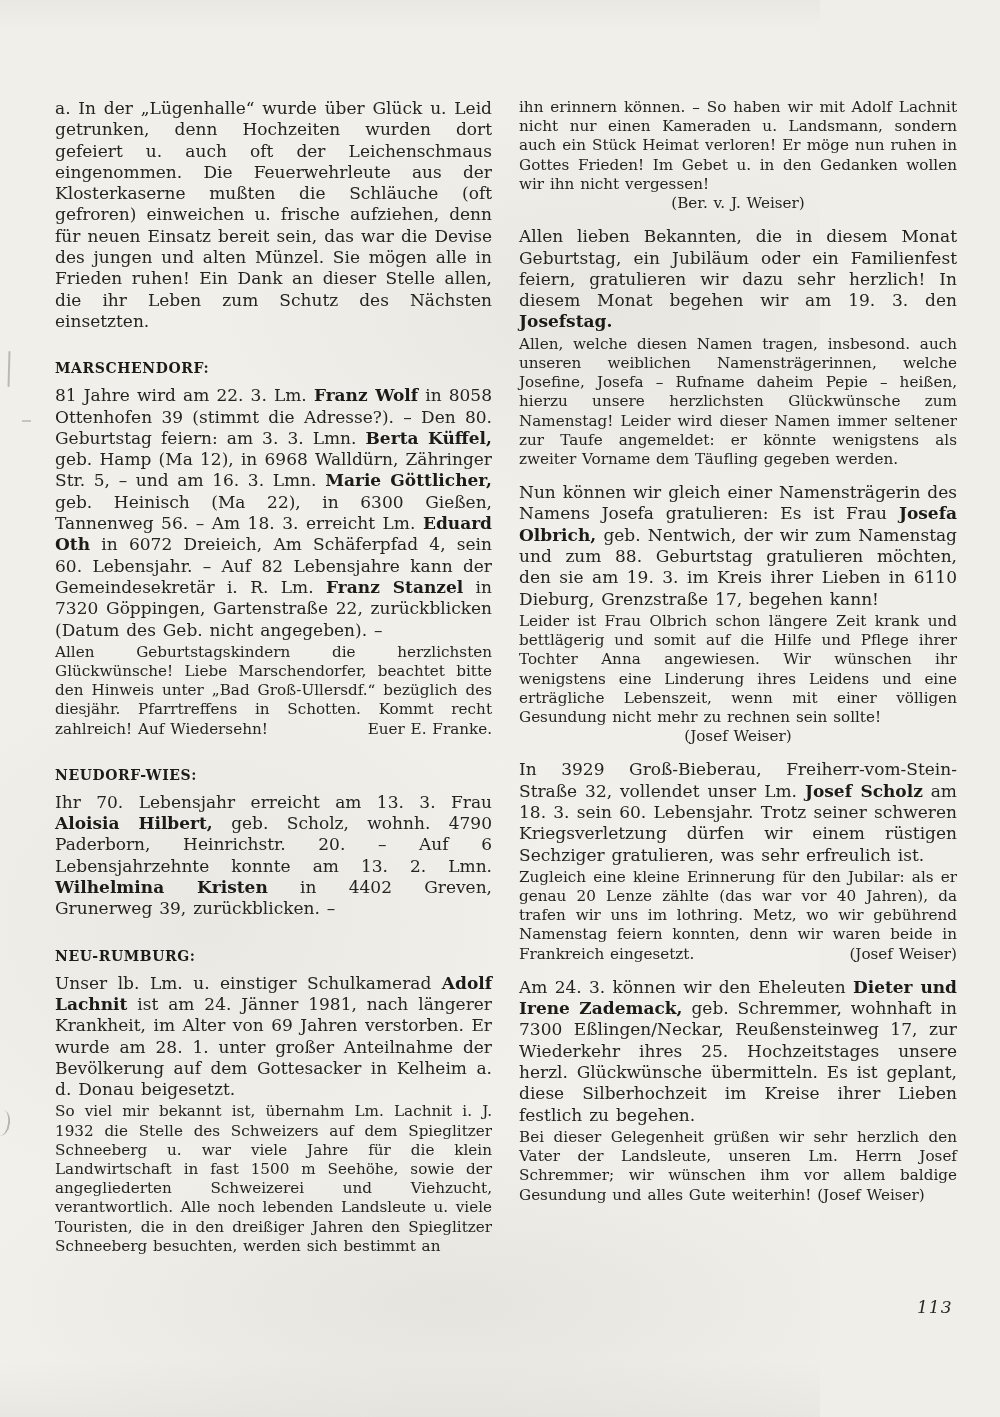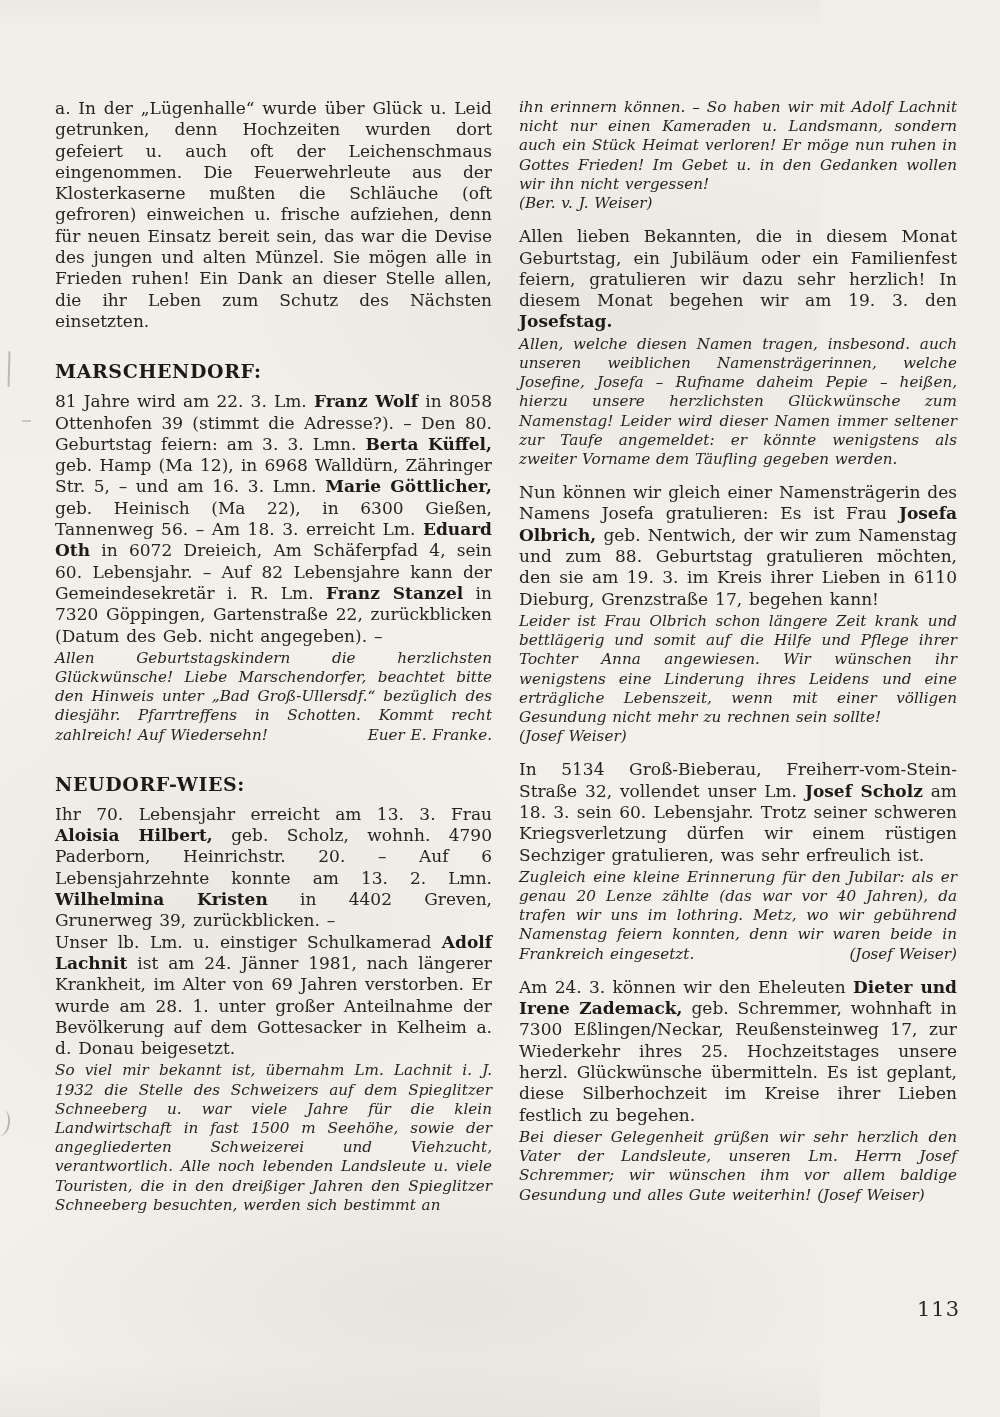--- a/index.html
+++ b/index.html
@@ -37,48 +37,48 @@
 
   .block.body {
     font-size: 17px;
     line-height: 21.3px;
     word-spacing: 1.5px;
   }
   .block.small {
     font-size: 15.2px;
     line-height: 19.2px;
     word-spacing: 1px;
-    font-style: italic;
   }
   .block.heading {
-    font-size: 19px;
+    font-size: 14px;
     font-weight: bold;
     letter-spacing: 0.6px;
     text-align: left;
     margin-top: 28px;
     margin-bottom: 9px;
     color: #1d1b17;
   }
   .b { font-weight: bold; color: #1d1b17; }
 
   .block.body + .block.small { margin-top: 2px; }
   .block.small + .block.small { margin-top: 0; margin-left: 6px; }
   .block.small + .block.body { margin-top: 13px; }
   .col .block:first-child { margin-top: 0; }
 
   .tail { float: right; }
-  .sigline { text-align: left; }
+  .sigline { text-align: center; }
 
   .page-number {
     position: absolute;
     left: 917px;
     top: 1297px;
-    font-size: 21px;
+    font-size: 17px;
     letter-spacing: 1px;
     color: #2a2824;
+    font-style: italic;
   }
 
   
   .mark-stroke {
     position: absolute;
     left: 8px;
     top: 351px;
     width: 2px;
     height: 36px;
     background: rgba(105,95,88,0.38);
@@ -112,29 +112,30 @@
   <div class="mark-dash"></div>
   <div class="mark-paren"></div>
 
   <div class="col col-left">
       <div class="block body"><span class="txt"><span>a. In der „Lügenhalle“ wurde über Glück u. Leid getrunken, denn Hochzeiten wurden dort gefeiert u. auch oft der Leichenschmaus eingenommen. Die Feuerwehrleute aus der Klosterkaserne mußten die Schläuche (oft gefroren) einweichen u. frische aufziehen, denn für neuen Einsatz bereit sein, das war die Devise des jungen und alten Münzel. Sie mögen alle in Frieden ruhen! Ein Dank an dieser Stelle allen, die ihr Leben zum Schutz des Nächsten einsetzten.</span></span></div>
       <div class="block heading"><span class="txt"><span class="b">MARSCHENDORF:</span></span></div>
       <div class="block body"><span class="txt"><span>81 Jahre wird am 22. 3. Lm. </span><span class="b">Franz Wolf</span><span> in 8058 Ottenhofen 39 (stimmt die Adresse?). – Den 80. Geburtstag feiern: am 3. 3. Lmn. </span><span class="b">Berta Küffel,</span><span> geb. Hamp (Ma 12), in 6968 Walldürn, Zähringer Str. 5, – und am 16. 3. Lmn. </span><span class="b">Marie Göttlicher,</span><span> geb. Heinisch (Ma 22), in 6300 Gießen, Tannenweg 56. – Am 18. 3. erreicht Lm. </span><span class="b">Eduard Oth</span><span> in 6072 Dreieich, Am Schäferpfad 4, sein 60. Lebensjahr. – Auf 82 Lebensjahre kann der Gemeindesekretär i. R. Lm. </span><span class="b">Franz Stanzel</span><span> in 7320 Göppingen, Gartenstraße 22, zurückblicken (Datum des Geb. nicht angegeben). –</span></span></div>
       <div class="block small"><span class="txt"><span>Allen Geburtstagskindern die herzlichsten Glückwünsche! Liebe Marschendorfer, beachtet bitte den Hinweis unter „Bad Groß-Ullersdf.“ bezüglich des diesjähr. Pfarrtreffens in Schotten. Kommt recht zahlreich! Auf Wiedersehn!</span><span class="tail">Euer E. Franke.</span></span></div>
       <div class="block heading"><span class="txt"><span class="b">NEUDORF-WIES:</span></span></div>
       <div class="block body"><span class="txt"><span>Ihr 70. Lebensjahr erreicht am 13. 3. Frau </span><span class="b">Aloisia Hilbert,</span><span> geb. Scholz, wohnh. 4790 Paderborn, Heinrichstr. 20. – Auf 6 Lebensjahrzehnte konnte am 13. 2. Lmn. </span><span class="b">Wilhelmina Kristen</span><span> in 4402 Greven, Grunerweg 39, zurückblicken. –</span></span></div>
+      <div class="block heading"><span class="txt"><span class="b">NEU-RUMBURG:</span></span></div>
       <div class="block body"><span class="txt"><span>Unser lb. Lm. u. einstiger Schulkamerad </span><span class="b">Adolf Lachnit</span><span> ist am 24. Jänner 1981, nach längerer Krankheit, im Alter von 69 Jahren verstorben. Er wurde am 28. 1. unter großer Anteilnahme der Bevölkerung auf dem Gottesacker in Kelheim a. d. Donau beigesetzt.</span></span></div>
       <div class="block small"><span class="txt"><span>So viel mir bekannt ist, übernahm Lm. Lachnit i. J. 1932 die Stelle des Schweizers auf dem Spieglitzer Schneeberg u. war viele Jahre für die klein Landwirtschaft in fast 1500 m Seehöhe, sowie der angegliederten Schweizerei und Viehzucht, verantwortlich. Alle noch lebenden Landsleute u. viele Touristen, die in den dreißiger Jahren den Spieglitzer Schneeberg besuchten, werden sich bestimmt an</span></span></div>
     </div>
   <div class="col col-right">
       <div class="block small"><span class="txt"><span>ihn erinnern können. – So haben wir mit Adolf Lachnit nicht nur einen Kameraden u. Landsmann, sondern auch ein Stück Heimat verloren! Er möge nun ruhen in Gottes Frieden! Im Gebet u. in den Gedanken wollen wir ihn nicht vergessen!</span></span><div class="sigline">(Ber. v. J. Weiser)</div></div>
       <div class="block body"><span class="txt"><span>Allen lieben Bekannten, die in diesem Monat Geburtstag, ein Jubiläum oder ein Familienfest feiern, gratulieren wir dazu sehr herzlich! In diesem Monat begehen wir am 19. 3. den </span><span class="b">Josefstag.</span></span></div>
       <div class="block small"><span class="txt"><span>Allen, welche diesen Namen tragen, insbesond. auch unseren weiblichen Namensträgerinnen, welche Josefine, Josefa – Rufname daheim Pepie – heißen, hierzu unsere herzlichsten Glückwünsche zum Namenstag! Leider wird dieser Namen immer seltener zur Taufe angemeldet: er könnte wenigstens als zweiter Vorname dem Täufling gegeben werden.</span></span></div>
       <div class="block body"><span class="txt"><span>Nun können wir gleich einer Namensträgerin des Namens Josefa gratulieren: Es ist Frau </span><span class="b">Josefa Olbrich,</span><span> geb. Nentwich, der wir zum Namenstag und zum 88. Geburtstag gratulieren möchten, den sie am 19. 3. im Kreis ihrer Lieben in 6110 Dieburg, Grenzstraße 17, begehen kann!</span></span></div>
       <div class="block small"><span class="txt"><span>Leider ist Frau Olbrich schon längere Zeit krank und bettlägerig und somit auf die Hilfe und Pflege ihrer Tochter Anna angewiesen. Wir wünschen ihr wenigstens eine Linderung ihres Leidens und eine erträgliche Lebenszeit, wenn mit einer völligen Gesundung nicht mehr zu rechnen sein sollte!</span></span><div class="sigline">(Josef Weiser)</div></div>
-      <div class="block body"><span class="txt"><span>In 5134 Groß-Bieberau, Freiherr-vom-Stein-Straße 32, vollendet unser Lm. </span><span class="b">Josef Scholz</span><span> am 18. 3. sein 60. Lebensjahr. Trotz seiner schweren Kriegsverletzung dürfen wir einem rüstigen Sechziger gratulieren, was sehr erfreulich ist.</span></span></div>
+      <div class="block body"><span class="txt"><span>In 3929 Groß-Bieberau, Freiherr-vom-Stein-Straße 32, vollendet unser Lm. </span><span class="b">Josef Scholz</span><span> am 18. 3. sein 60. Lebensjahr. Trotz seiner schweren Kriegsverletzung dürfen wir einem rüstigen Sechziger gratulieren, was sehr erfreulich ist.</span></span></div>
       <div class="block small"><span class="txt"><span>Zugleich eine kleine Erinnerung für den Jubilar: als er genau 20 Lenze zählte (das war vor 40 Jahren), da trafen wir uns im lothring. Metz, wo wir gebührend Namenstag feiern konnten, denn wir waren beide in Frankreich eingesetzt.</span><span class="tail">(Josef Weiser)</span></span></div>
       <div class="block body"><span class="txt"><span>Am 24. 3. können wir den Eheleuten </span><span class="b">Dieter und Irene Zademack,</span><span> geb. Schremmer, wohnhaft in 7300 Eßlingen/Neckar, Reußensteinweg 17, zur Wiederkehr ihres 25. Hochzeitstages unsere herzl. Glückwünsche übermitteln. Es ist geplant, diese Silberhochzeit im Kreise ihrer Lieben festlich zu begehen.</span></span></div>
       <div class="block small"><span class="txt"><span>Bei dieser Gelegenheit grüßen wir sehr herzlich den Vater der Landsleute, unseren Lm. Herrn Josef Schremmer; wir wünschen ihm vor allem baldige Gesundung und alles Gute weiterhin! (Josef Weiser)</span></span></div>
     </div>
 
   <div class="page-number">113</div>
 </div>
 
 </body></html>

